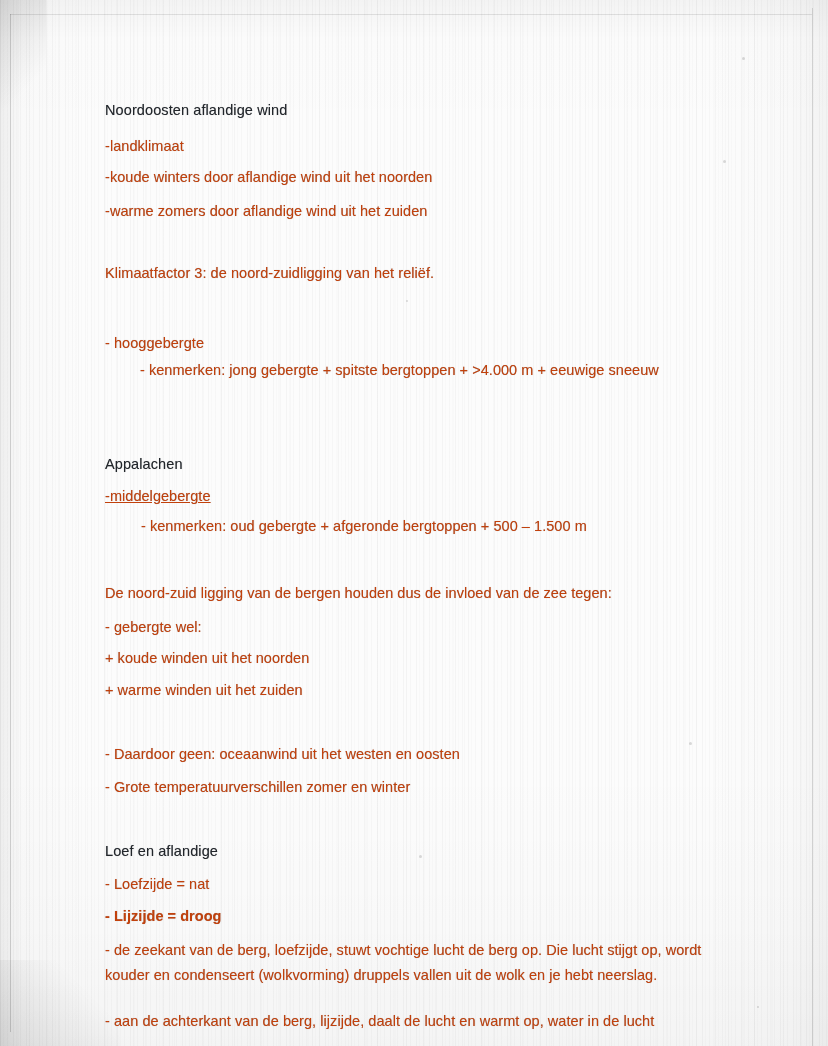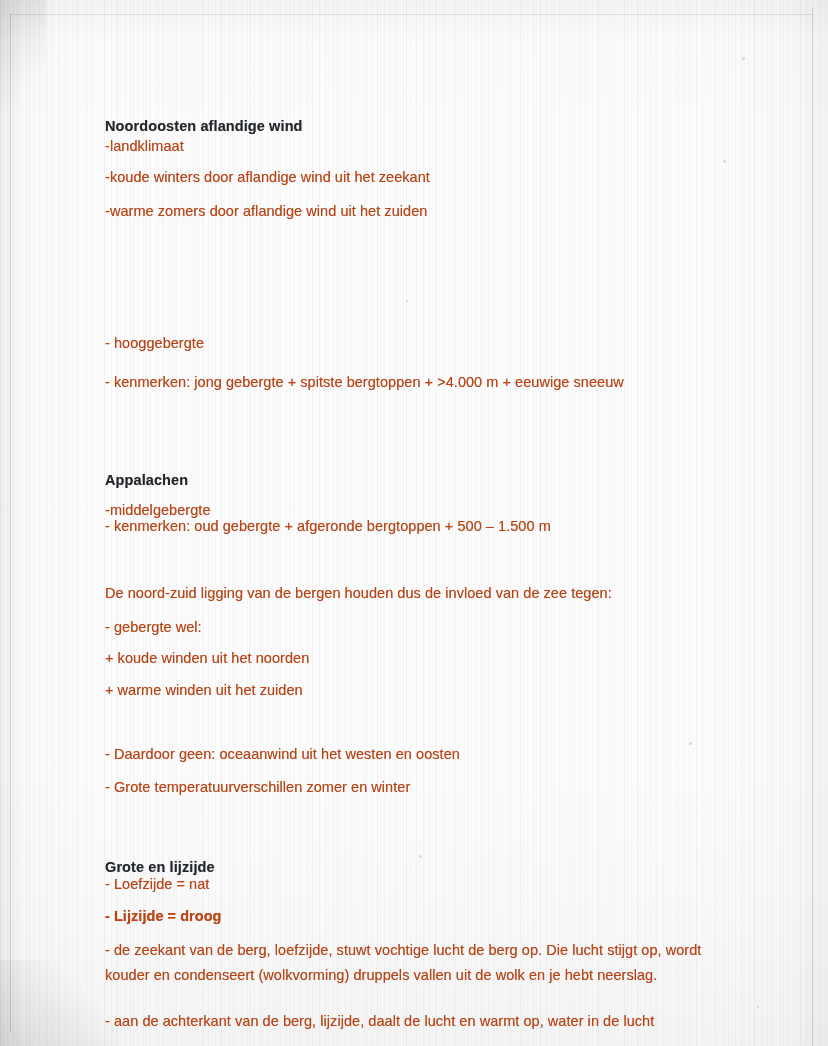--- a/index.html
+++ b/index.html
@@ -112,24 +112,23 @@
     position: absolute;
     left: 105px;
     white-space: pre;
     font-size: 14.5px;
     line-height: 20px;
     letter-spacing: 0.05px;
     color: #c2410c;
     text-shadow: 0 0 0.7px rgba(60,65,72,0.45);
   }
   .ln.b {
-    font-weight: bold;
+    font-weight: normal;
     color: #22262b;
     letter-spacing: 0.1px;
-    margin-top: 16px;
   }
   .ln.wrap {
     white-space: normal;
     width: 615px;
   }
 
   
   .spell {
     position: relative;
     display: inline-block;
@@ -204,39 +203,40 @@
   <div class="speck" style="left:723px; top:160px; width:3px; height:3px;"></div>
   <div class="speck" style="left:406px; top:300px; width:2px; height:2px;"></div>
   <div class="speck" style="left:689px; top:742px; width:3px; height:3px;"></div>
   <div class="speck" style="left:419px; top:855px; width:3px; height:3px;"></div>
   <div class="speck" style="left:757px; top:1006px; width:2px; height:2px;"></div>
 
   <div class="content">
 
     <div class="ln b" style="top:100px;">Noordoosten aflandige wind</div>
     <div class="ln" style="top:136px;">-landklimaat</div>
-    <div class="ln" style="top:167px;">-koude winters door aflandige wind uit het zeekant</div>
+    <div class="ln" style="top:167px;">-koude winters door aflandige wind uit het noorden</div>
     <div class="ln" style="top:201px;">-warme zomers door aflandige wind uit het zuiden</div>
 
+    <div class="ln" style="top:263px;">Klimaatfactor 3: de noord-zuidligging van het reliëf.</div>
 
     <div class="ln" style="top:333px;">- hooggebergte</div>
-    <div class="ln wrap" style="top:372px;">- kenmerken: jong gebergte + spitste bergtoppen + &gt;4.000 m + eeuwige sneeuw</div>
+    <div class="ln wrap" style="top:360px;margin-left:35px;">- kenmerken: jong gebergte + spitste bergtoppen + &gt;4.000 m + eeuwige sneeuw</div>
 
     <div class="ln b" style="top:454px;">Appalachen</div>
-    <div class="ln" style="top:500px;">-middelgebergte</div>
-    <div class="ln" style="top:516px;">- kenmerken: oud gebergte + afgeronde bergtoppen + 500 – 1.500 m</div>
+    <div class="ln" style="top:486px;text-decoration:underline;">-middelgebergte</div>
+    <div class="ln" style="top:516px;margin-left:36px;">- kenmerken: oud gebergte + afgeronde bergtoppen + 500 – 1.500 m</div>
 
     <div class="ln" style="top:583px;">De noord-zuid ligging van de bergen houden dus de invloed van de zee tegen:</div>
     <div class="ln" style="top:617px;">- gebergte wel:</div>
     <div class="ln" style="top:648px;">+ koude winden uit het noorden</div>
     <div class="ln" style="top:680px;">+ warme winden uit het zuiden</div>
     <div class="ln" style="top:777px;">- Grote temperatuurverschillen zomer en winter</div>
     <div class="ln" style="top:744px;">- Daardoor geen: oceaanwind uit het westen en oosten</div>
 
-    <div class="ln b" style="top:841px;">Grote en lijzijde</div>
+    <div class="ln b" style="top:841px;">Loef en aflandige</div>
     <div class="ln" style="top:874px;">- Loefzijde = nat</div>
     <div class="ln" style="top:906px;font-weight:bold;">- Lijzijde = droog</div>
     <div class="ln" style="top:1011px;">- aan de achterkant van de berg, lijzijde, daalt de lucht en warmt op, water in de lucht</div>
     <div class="ln wrap" style="top:938px; width:625px; line-height:25px;">- de zeekant van de berg, loefzijde, stuwt vochtige lucht de berg op. Die lucht stijgt op, wordt kouder en condenseert (wolkvorming) druppels vallen uit de wolk en je hebt neerslag.</div>
 
   </div>
 
   <div class="clipped-row"></div>
 
 </div>

